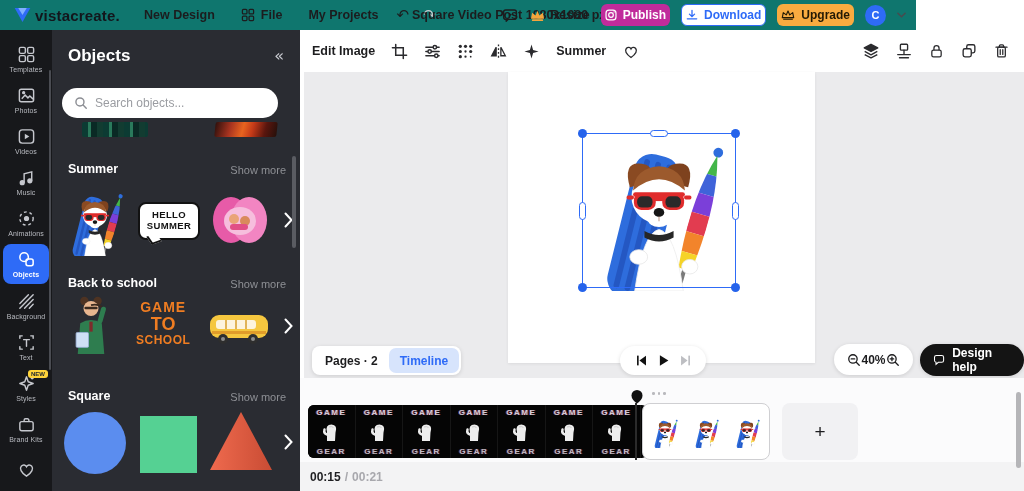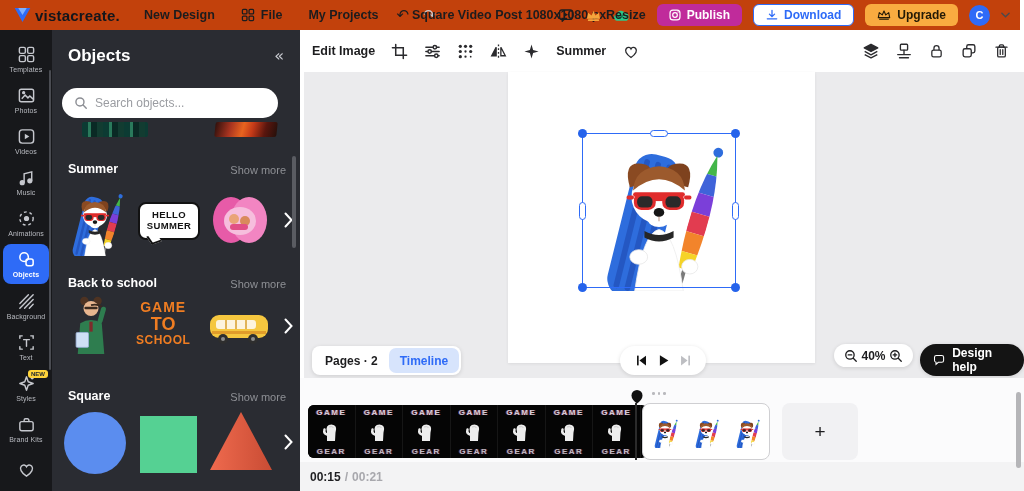--- a/index.html
+++ b/index.html
@@ -1,32 +1,32 @@
 <!DOCTYPE html>
 <html><head>
 <meta charset="utf-8">
 <style>
   *{margin:0;padding:0;box-sizing:border-box}
   body{font-family:"Liberation Sans",sans-serif;background:#fff}
   .app{position:relative;width:1024px;height:491px;overflow:hidden;background:#fff}
 
   
-  .topbar{position:absolute;left:0;top:0;width:1020px;height:30px;background:#c2410c;display:flex;align-items:center;z-index:30}
+  .topbar{position:absolute;left:0;top:0;width:916px;height:30px;background:#0f766e;display:flex;align-items:center;z-index:30}
   .logo{display:flex;align-items:center;gap:4px;margin-left:14px}
   .logo-text{font-size:15px;font-weight:800;color:#13161c;letter-spacing:.2px}
   .nav{display:flex;align-items:center;gap:26px;margin-left:24px}
   .nav-item{display:flex;align-items:center;gap:6px;font-size:12.5px;font-weight:700;color:#1c1c1e;cursor:pointer}
   .hist{display:flex;align-items:center;gap:14px;margin-left:18px}
   .uglyph{font-family:"DejaVu Sans",sans-serif;font-size:15px;line-height:1}
   .undo{color:#1c1c1e}.redo{color:#c7c9cd}
   .doc-title{position:absolute;left:412px;top:0;height:30px;display:flex;align-items:center;gap:7px}
   .doc-title span{font-size:12.5px;font-weight:700;color:#1c1c1e}
   .top-right{position:absolute;right:10px;top:0;height:30px;display:flex;align-items:center;gap:11px}
   .resize{display:flex;align-items:center;gap:5px;font-size:12.5px;font-weight:700;color:#1c1c1e;cursor:pointer}
-  .btn{height:22px;border-radius:6px;display:flex;align-items:center;gap:6px;padding:0 12px;font-size:12px;font-weight:700;cursor:pointer;border:none}
+  .btn{height:22px;border-radius:6px;display:flex;align-items:center;gap:6px;padding:0 4px;font-size:12px;font-weight:700;cursor:pointer;border:none}
   .btn-publish{background:#c02b9b;color:#fff}
   .btn-download{background:#fff;color:#2e6bf7;border:1.5px solid #2e6bf7}
   .btn-upgrade{background:#f9ab40;color:#241a05}
   .avatar{width:21px;height:21px;border-radius:50%;background:#2e6bf7;color:#fff;font-size:11px;font-weight:800;display:flex;align-items:center;justify-content:center;cursor:pointer}
 
   
   .rail{position:absolute;left:0;top:30px;width:52px;bottom:0;background:#17181b;display:flex;flex-direction:column;align-items:center;padding-top:8px;z-index:20}
   .ritem{width:46px;height:41px;display:flex;flex-direction:column;align-items:center;justify-content:center;gap:2px;border-radius:8px;cursor:pointer;position:relative;flex:0 0 auto}
   .ritem .rlab{font-size:7px;color:#b9bbc1;letter-spacing:.1px}
   .ritem.active{background:#2e6bf7;height:40px;margin:1px 0}
@@ -77,21 +77,21 @@
   .sel .pill-v{position:absolute;top:50%;transform:translateY(-50%);width:7px;height:18px;background:#fff;border:1.5px solid #2e6bf7;border-radius:4px}
   .pv-l{left:-4px}.pv-r{right:-4px}
 
   .ctl{position:absolute;display:flex;align-items:center;background:#fff;box-shadow:0 1px 4px rgba(0,0,0,.13)}
   .seg{left:8px;top:274px;height:29px;border-radius:8px;padding:2px}
   .seg-btn{height:25px;display:flex;align-items:center;padding:0 11px;font-size:12px;font-weight:700;border-radius:7px;cursor:pointer}
   .seg-pages{color:#1d1d1f}
   .seg-timeline{background:#d7e4fc;color:#2e6bf7}
   .playb{left:316px;top:274px;width:86px;height:29px;border-radius:15px;justify-content:space-around;padding:0 10px}
   .pb-btn{display:flex;cursor:pointer}
-  .zoomp{left:530px;top:272px;width:79px;height:23px;border-radius:16px;justify-content:space-between;padding:0 10px}
+  .zoomp{left:530px;top:272px;width:79px;height:31px;border-radius:16px;justify-content:center;padding:0 10px}
   .zoom-val{font-size:12px;font-weight:700;color:#1d1d1f}
   .dhelp{left:616px;top:272px;height:31px;border-radius:16px;background:#141414;color:#fff;gap:7px;padding:16px 13px;font-size:12px;font-weight:700;cursor:pointer}
 
   
   .tl{position:absolute;left:0;top:348px;right:0;bottom:0;background:#fbfbfc}
   .tl-band{position:absolute;left:0;right:0;top:84px;bottom:0;background:#f3f3f4}
   .strip{position:absolute;left:8px;top:27px;width:340px;height:53px;background:#050505;border-radius:6px;display:flex;overflow:hidden;cursor:pointer}
   .frame{width:47.5px;flex:0 0 auto;display:flex;flex-direction:column;align-items:center;justify-content:space-between;padding:3px 0 2px;border-right:1px solid #161616;background:#050505}
   .f-top{font-size:8px;font-weight:800;letter-spacing:1.5px;color:#cfd0d2;text-shadow:1px 0 rgba(230,70,40,.7),-1px 0 rgba(70,90,230,.7)}
   .f-bot{font-size:8px;font-weight:800;letter-spacing:1.5px;color:#b9babd;text-shadow:1px 0 rgba(230,70,40,.5),-1px 0 rgba(70,90,230,.5)}

